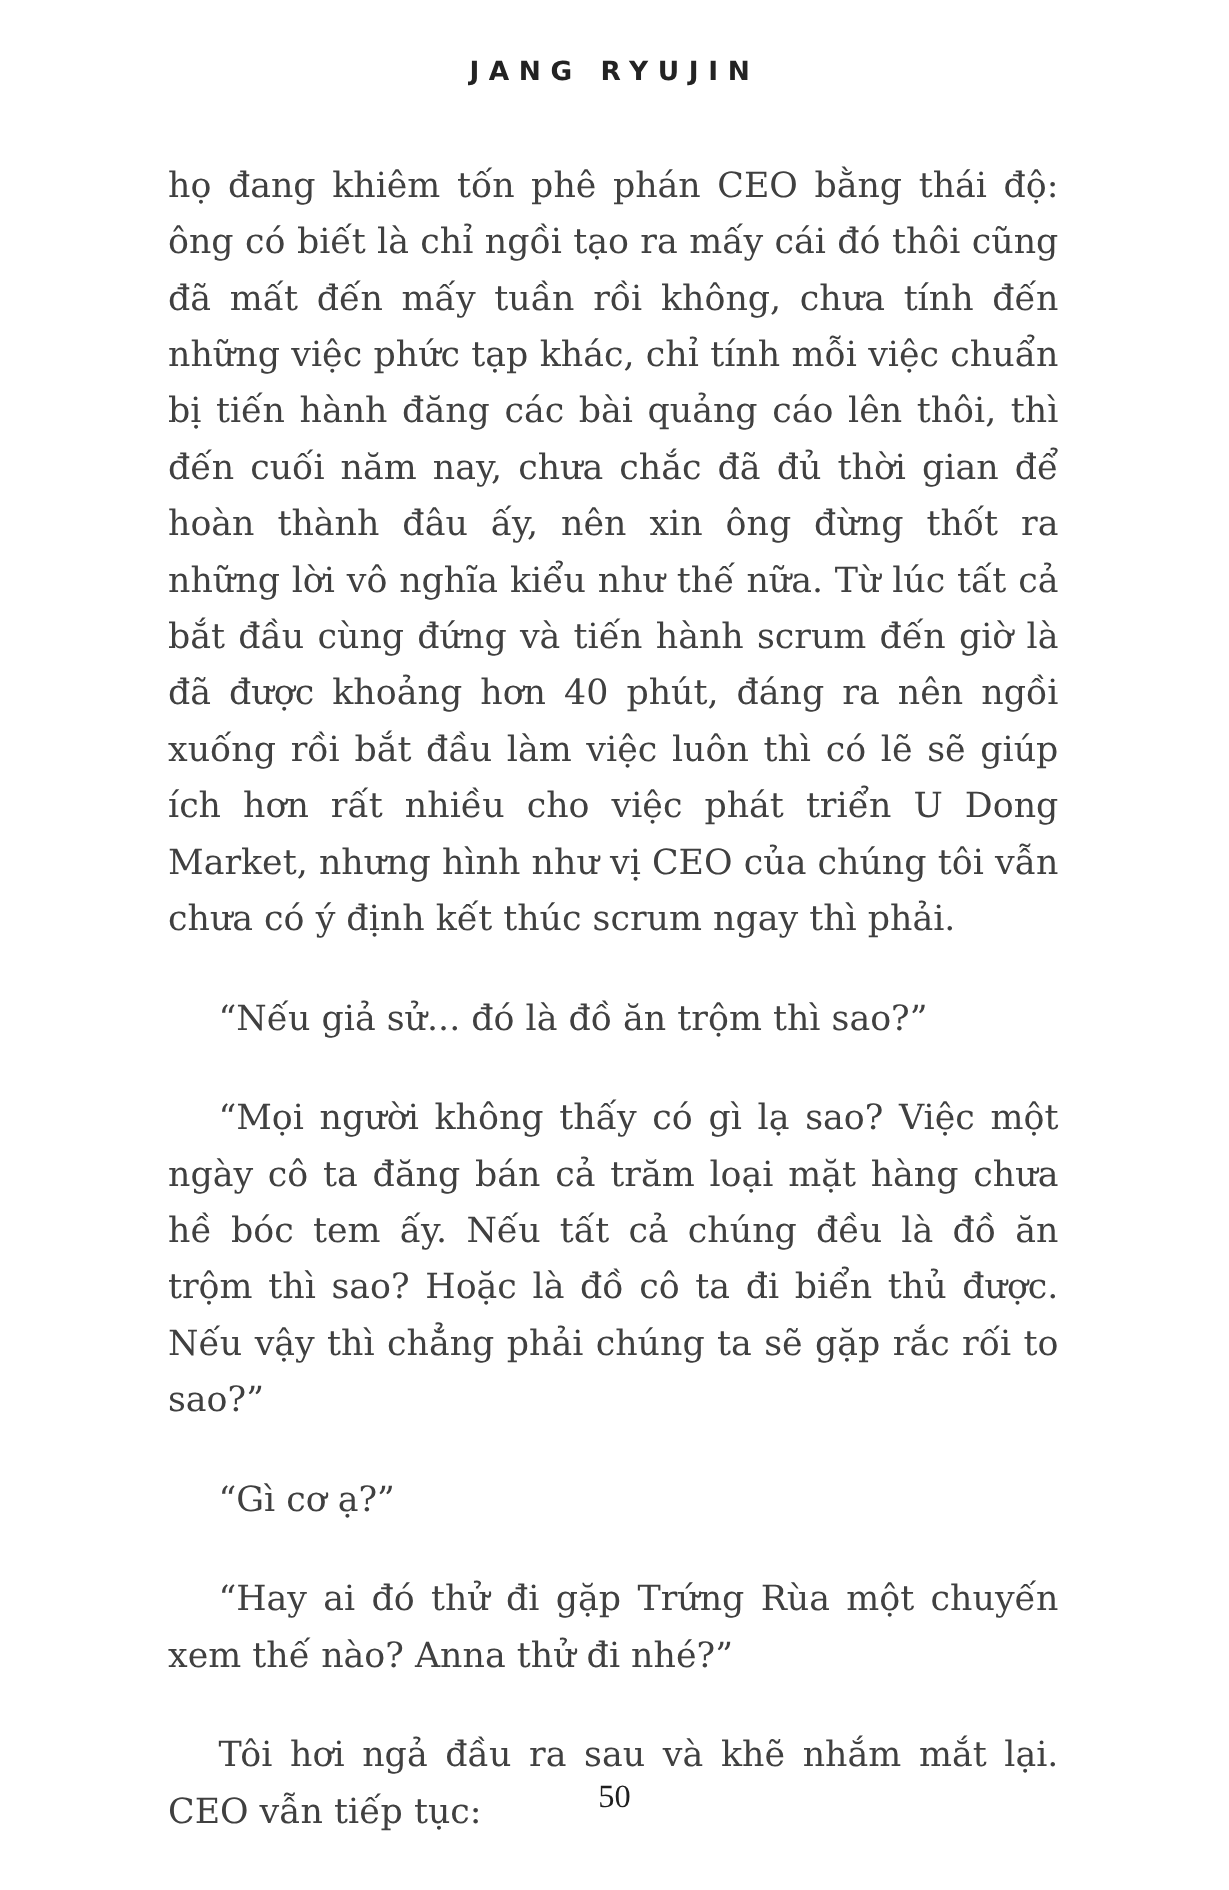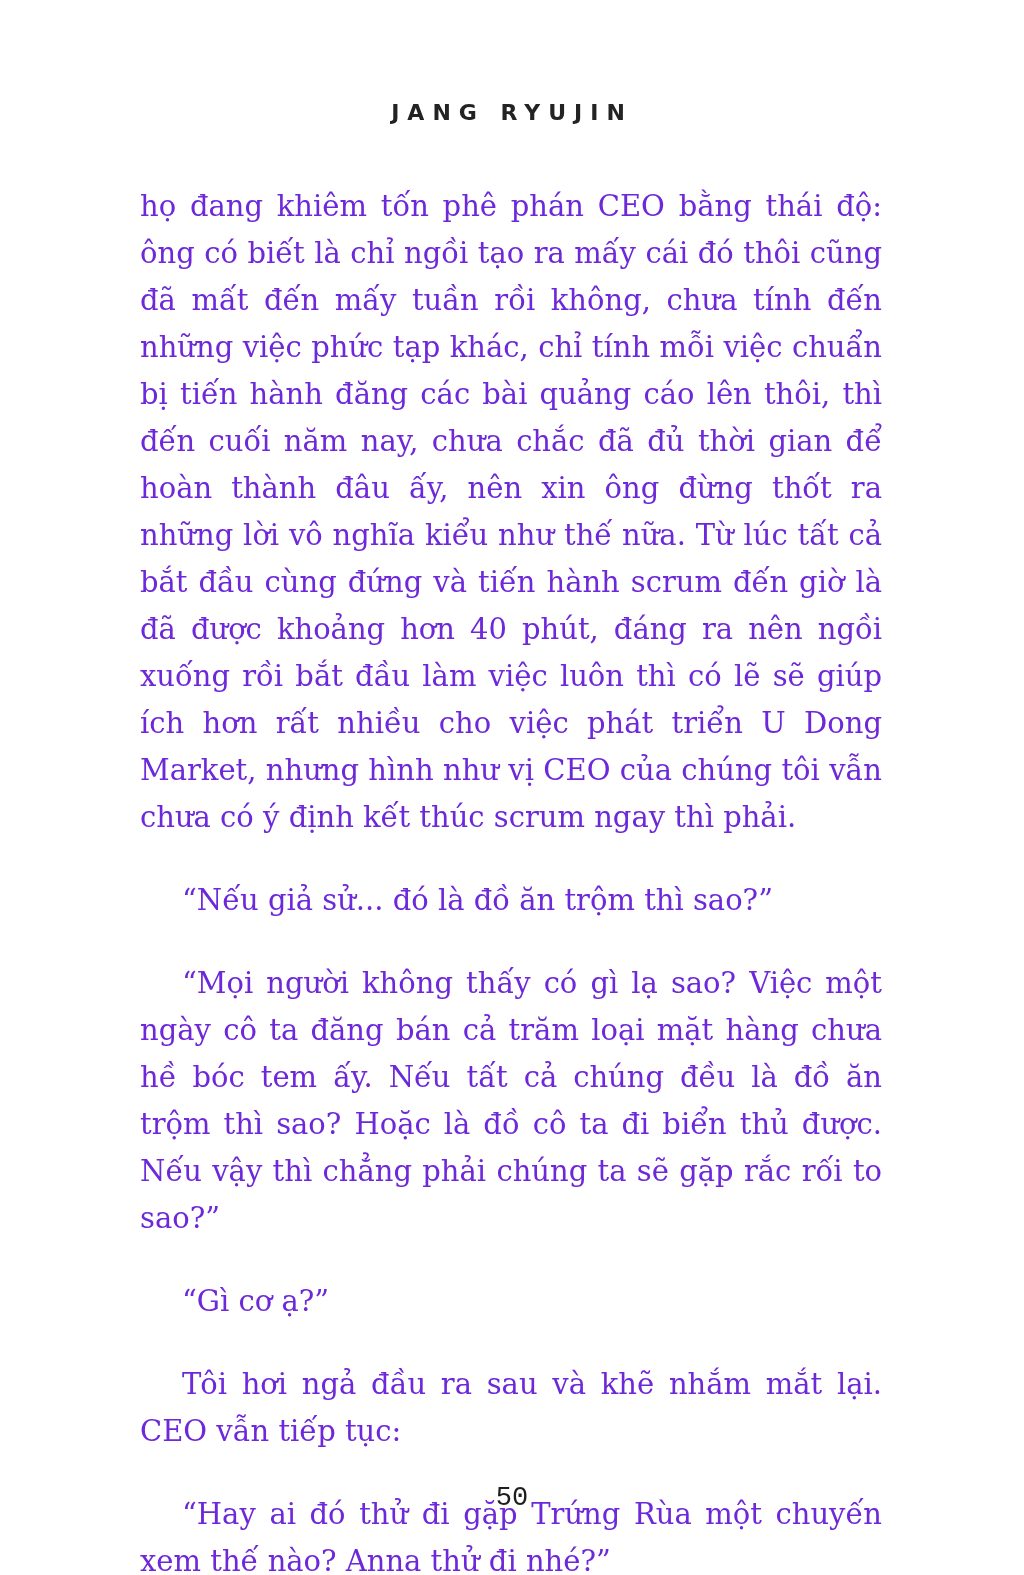--- a/index.html
+++ b/index.html
@@ -9,60 +9,60 @@
   body {
     width: 1024px;
     height: 1575px;
     background: #ffffff;
     color: #1e1e1e;
     font-family: "DejaVu Serif", serif;
     position: relative;
     overflow: hidden;
   }
   .running-header {
-    padding-top: 100px;
+    padding-top: 48px;
     text-align: center;
     font-family: "DejaVu Sans", sans-serif;
     font-weight: 700;
     font-size: 22px;
     letter-spacing: 8px;
     color: #232323;
   }
   .content {
     margin: 58px 142px 0 140px;
     font-size: 29px;
     line-height: 47px;
     text-align: justify;
-    color: #6d28d9;
+    color: #404040;
   }
   .para {
     margin: 0 0 6px 0;
   }
   .para.indent {
     text-indent: 42px;
     margin-top: 36px;
   }
   .page-number {
     position: absolute;
     left: 0;
     right: 0;
     bottom: 62px;
     text-align: center;
     font-size: 27px;
     color: #1e1e1e;
-    font-family: Liberation Mono, monospace;
+    font-family: Liberation Serif, serif;
   }
 </style>
 </head>
 <body>
 
 <header class="running-header">JANG RYUJIN</header>
 
 <main class="content">
   <p class="para">họ đang khiêm tốn phê phán CEO bằng thái độ: ông có biết là chỉ ngồi tạo ra mấy cái đó thôi cũng đã mất đến mấy tuần rồi không, chưa tính đến những việc phức tạp khác, chỉ tính mỗi việc chuẩn bị tiến hành đăng các bài quảng cáo lên thôi, thì đến cuối năm nay, chưa chắc đã đủ thời gian để hoàn thành đâu ấy, nên xin ông đừng thốt ra những lời vô nghĩa kiểu như thế nữa. Từ lúc tất cả bắt đầu cùng đứng và tiến hành scrum đến giờ là đã được khoảng hơn 40 phút, đáng ra nên ngồi xuống rồi bắt đầu làm việc luôn thì có lẽ sẽ giúp ích hơn rất nhiều cho việc phát triển U Dong Market, nhưng hình như vị CEO của chúng tôi vẫn chưa có ý định kết thúc scrum ngay thì phải.</p>
   <p class="para indent">“Nếu giả sử... đó là đồ ăn trộm thì sao?”</p>
   <p class="para indent">“Mọi người không thấy có gì lạ sao? Việc một ngày cô ta đăng bán cả trăm loại mặt hàng chưa hề bóc tem ấy. Nếu tất cả chúng đều là đồ ăn trộm thì sao? Hoặc là đồ cô ta đi biển thủ được. Nếu vậy thì chẳng phải chúng ta sẽ gặp rắc rối to sao?”</p>
   <p class="para indent">“Gì cơ ạ?”</p>
+  <p class="para indent">“Hay ai đó thử đi gặp Trứng Rùa một chuyến xem thế nào? Anna thử đi nhé?”</p>
   <p class="para indent">Tôi hơi ngả đầu ra sau và khẽ nhắm mắt lại. CEO vẫn tiếp tục:</p>
-  <p class="para indent">“Hay ai đó thử đi gặp Trứng Rùa một chuyến xem thế nào? Anna thử đi nhé?”</p>
 </main>
 
 <div class="page-number">50</div>
 
 </body></html>

